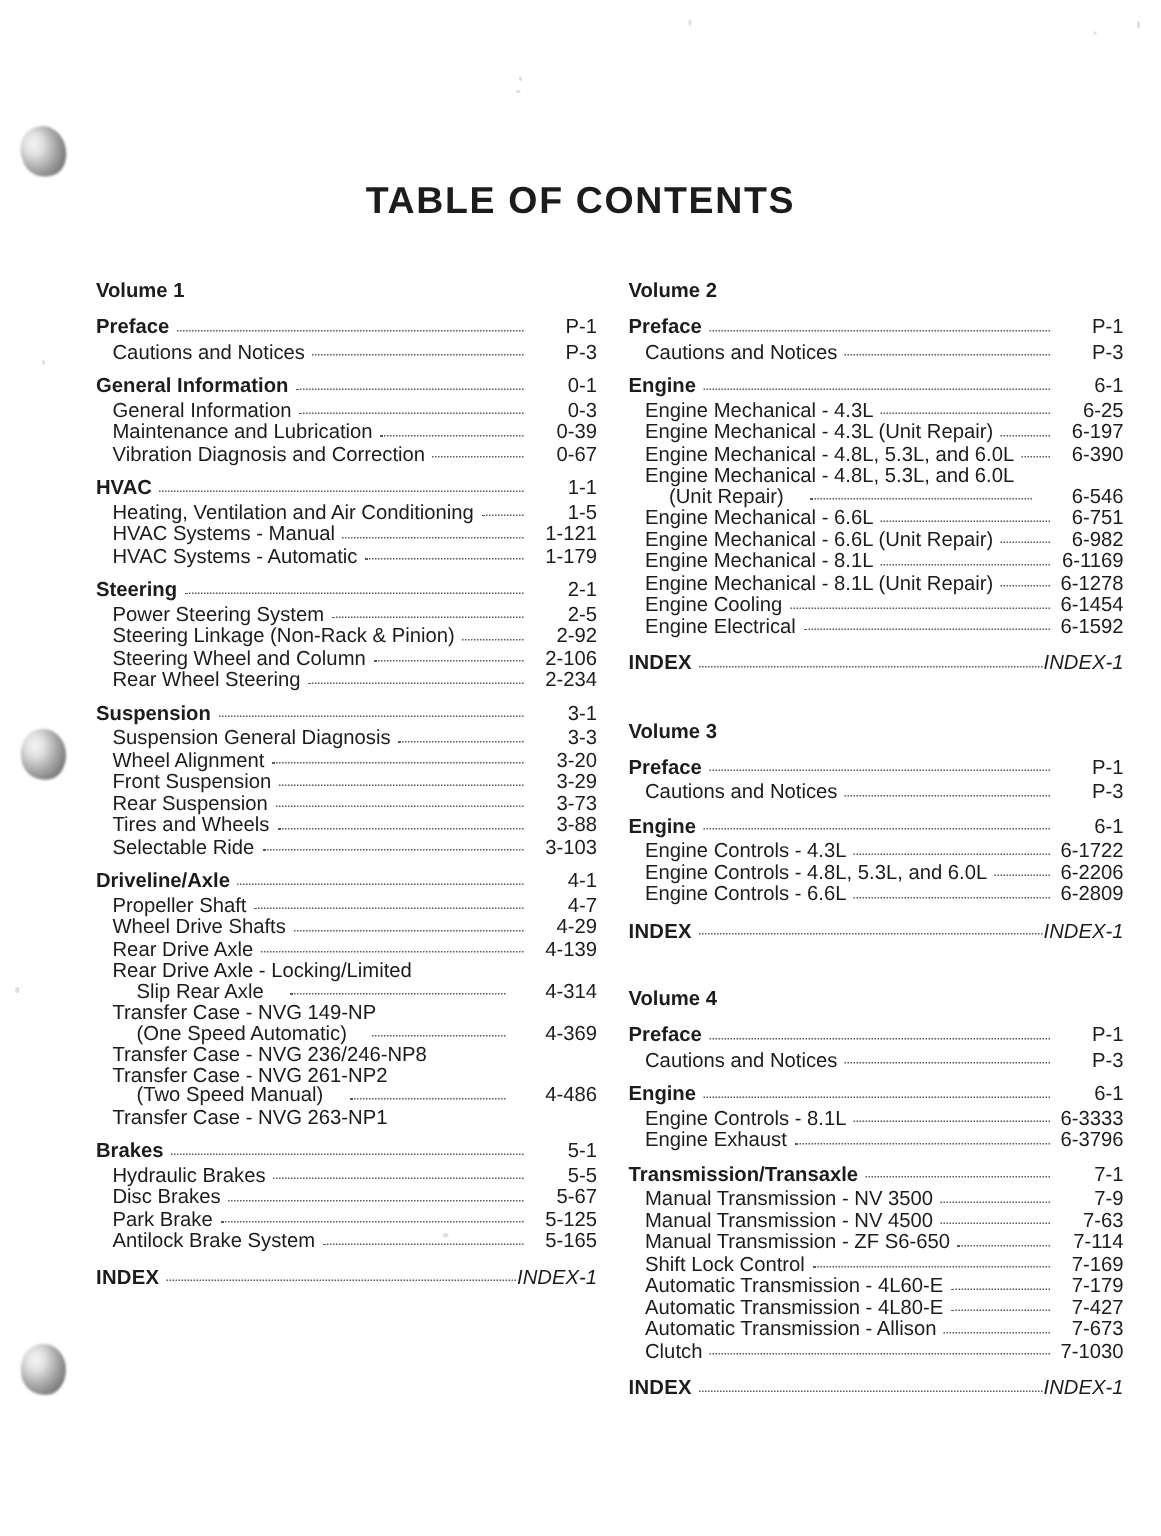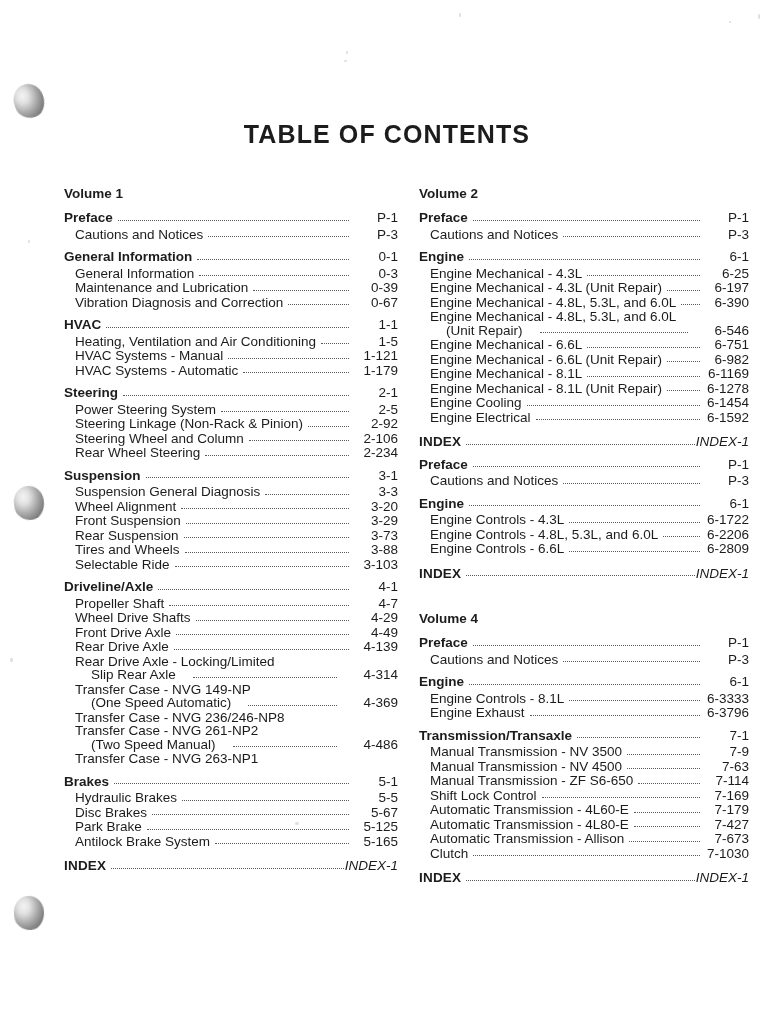--- a/index.html
+++ b/index.html
@@ -293,25 +293,20 @@
             <span class="title">Propeller Shaft</span>
             <span class="leader"></span>
             <span class="page">4-7</span>
           </div>
           <div class="toc-entry level-sub">
             <span class="title">Wheel Drive Shafts</span>
             <span class="leader"></span>
             <span class="page">4-29</span>
           </div>
           <div class="toc-entry level-sub">
-            <span class="title">Front Drive Axle</span>
-            <span class="leader"></span>
-            <span class="page">4-49</span>
-          </div>
-          <div class="toc-entry level-sub">
             <span class="title">Rear Drive Axle</span>
             <span class="leader"></span>
             <span class="page">4-139</span>
           </div>
           <div class="toc-entry wrap-first"><span>Rear Drive Axle - Locking/Limited</span></div>
           <div class="toc-entry wrap-second">
             <span class="title">Slip Rear Axle</span>
             <span class="leader"></span>
             <span class="page">4-314</span>
           </div>
@@ -441,20 +436,21 @@
         </div>
         <div class="toc-section">
           <div class="toc-entry level-index">
             <span class="title">INDEX</span>
             <span class="leader"></span>
             <span class="page">INDEX-1</span>
           </div>
         </div>
       </div>
       <div class="volume-block">
+        <div class="volume-heading">Volume 3</div>
         <div class="toc-section">
           <div class="toc-entry level-head">
             <span class="title">Preface</span>
             <span class="leader"></span>
             <span class="page">P-1</span>
           </div>
           <div class="toc-entry level-sub">
             <span class="title">Cautions and Notices</span>
             <span class="leader"></span>
             <span class="page">P-3</span>

